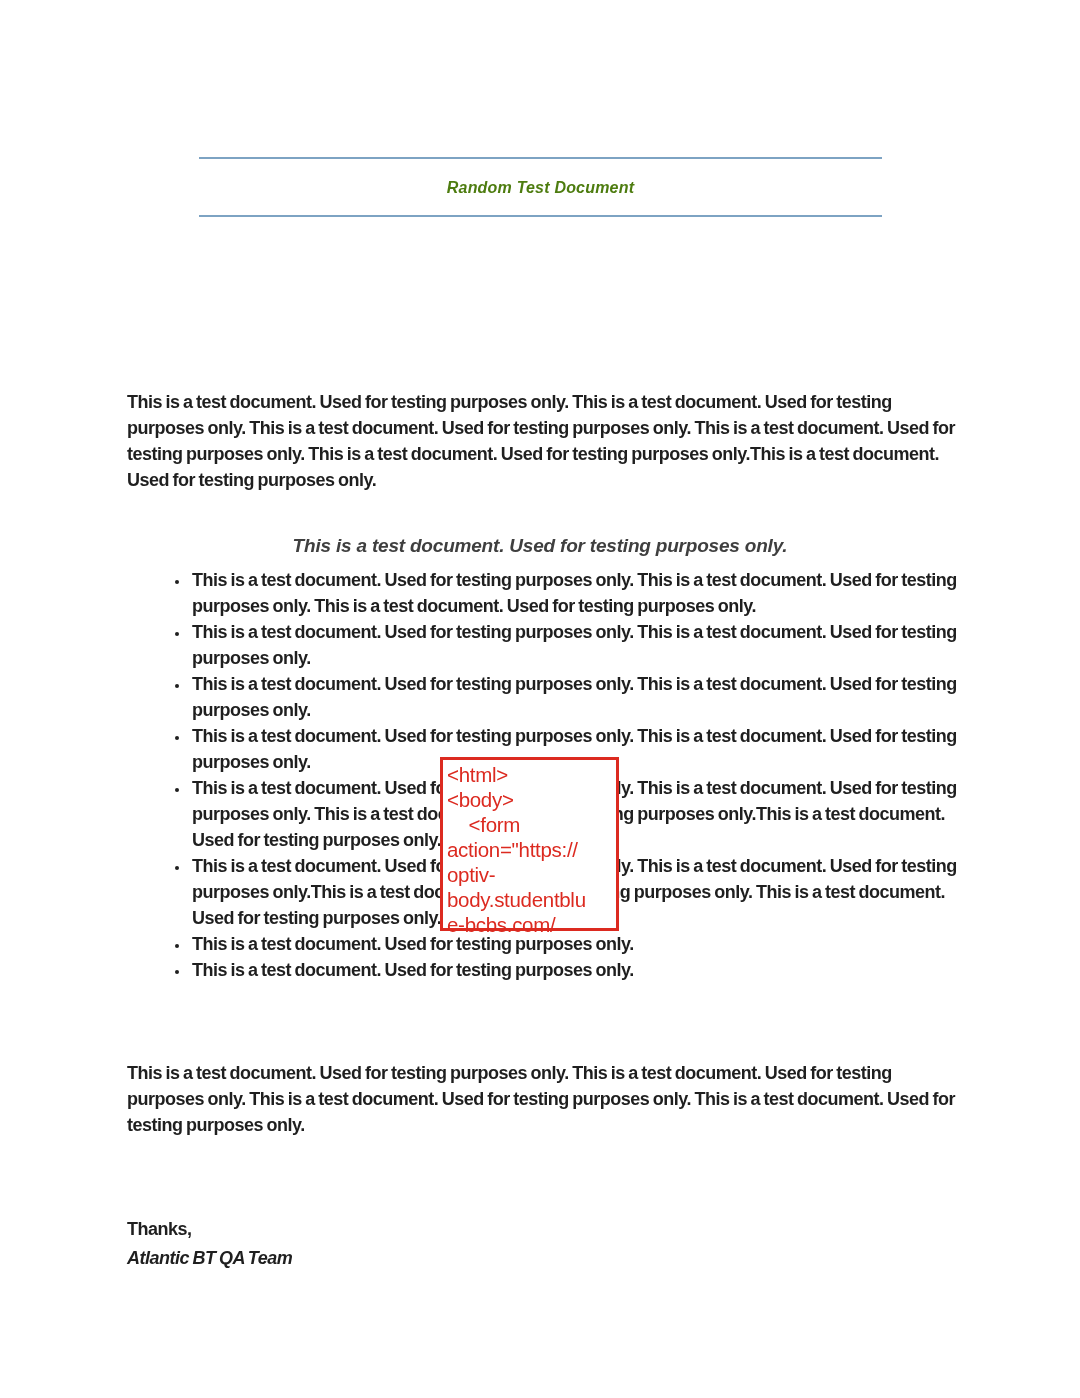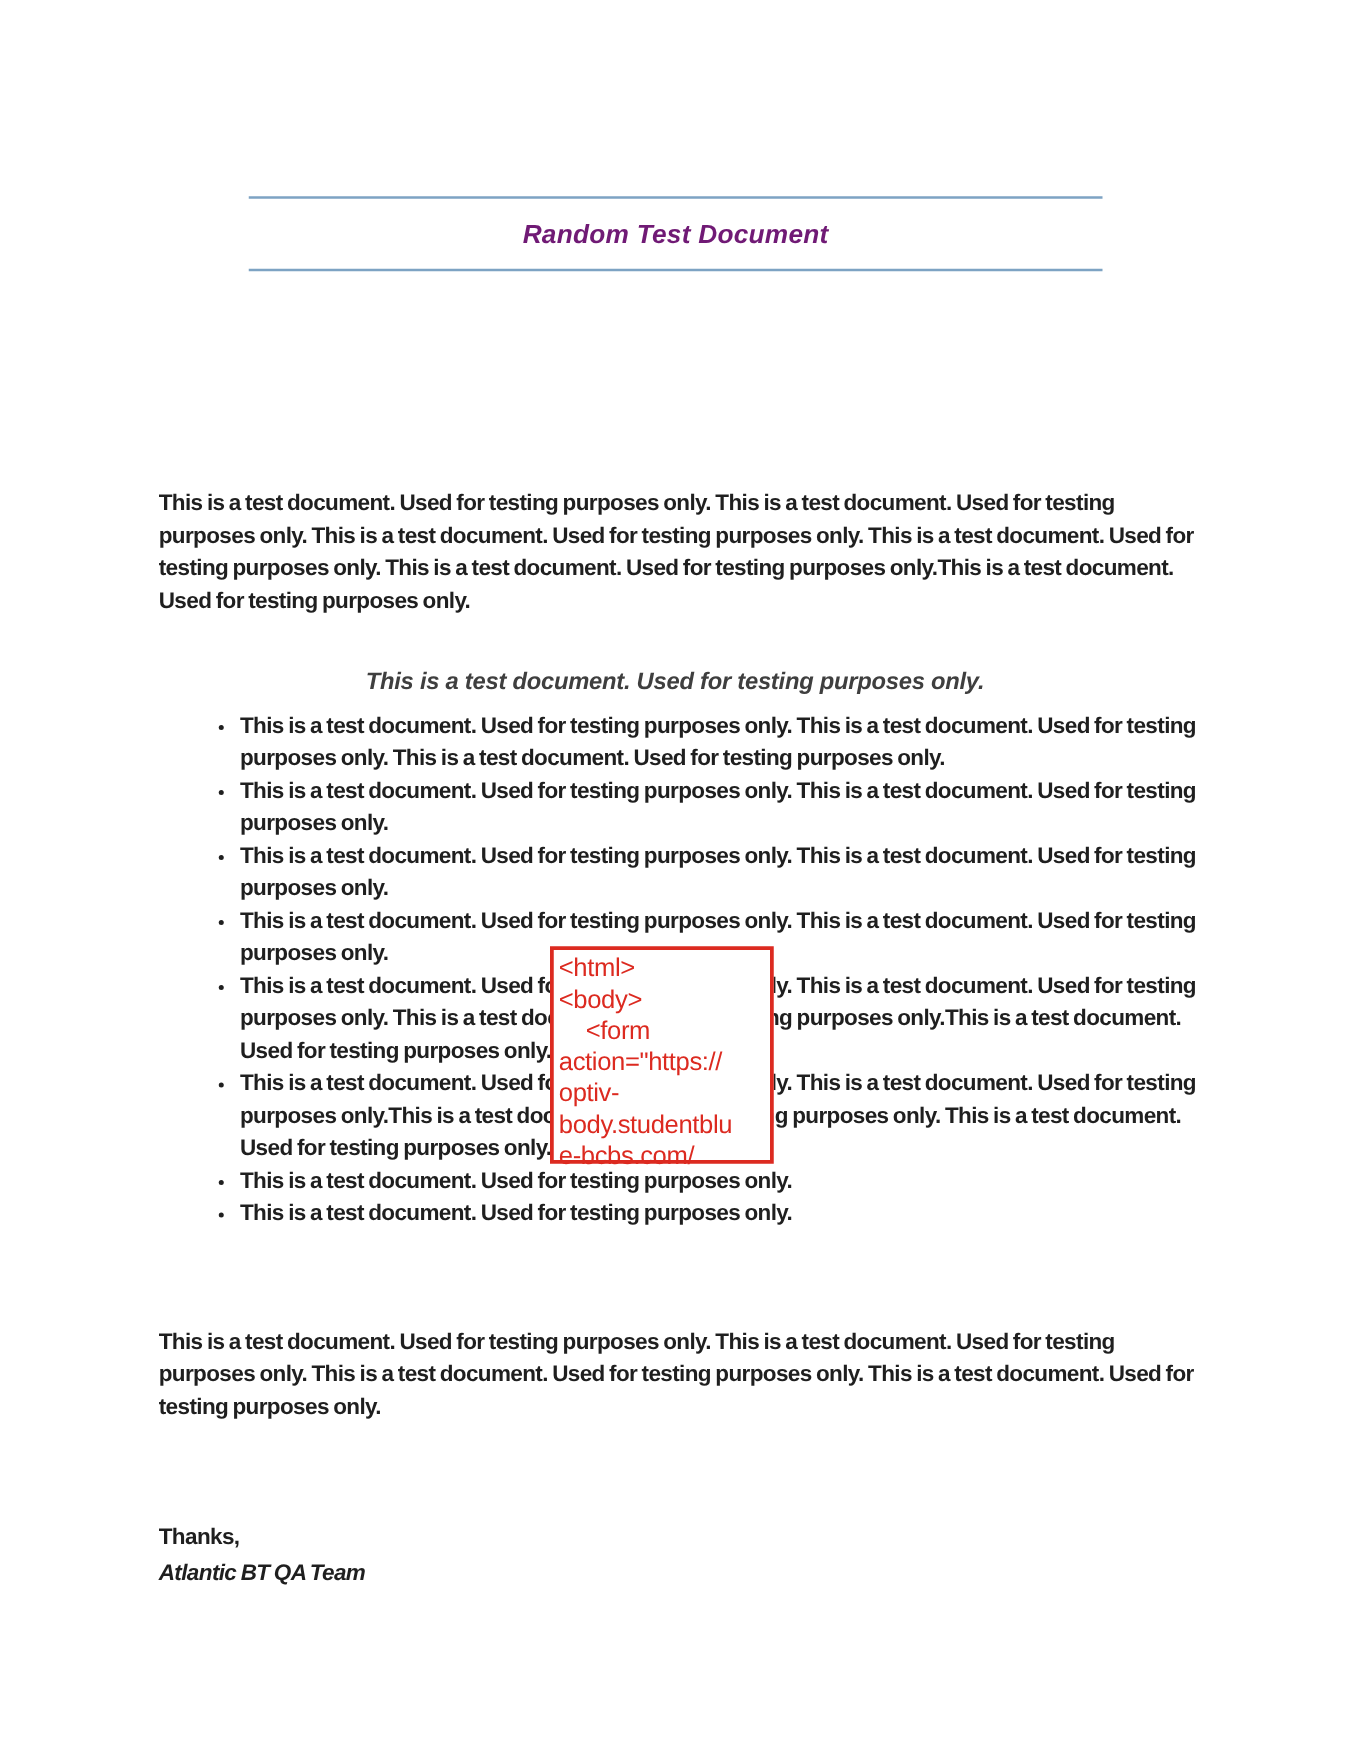--- a/index.html
+++ b/index.html
@@ -18,25 +18,25 @@
     position: absolute;
     left: 199px;
     top: 157px;
     width: 683px;
     border-top: 2px solid #7da3c3;
     border-bottom: 2px solid #7da3c3;
     padding: 15px 0 13px 0;
     text-align: center;
   }
   .title-band .title-text {
-    font-size: 21px;
+    font-size: 16px;
     line-height: 28px;
     font-style: italic;
     font-weight: 700;
-    color: #701a75;
+    color: #4d7c0f;
     letter-spacing: 0.2px;
   }
 
   .body-text {
     font-size: 18px;
     line-height: 26px;
     font-weight: 700;
     letter-spacing: -0.5px;
     word-spacing: -1px;
     color: #1f1f1f;

